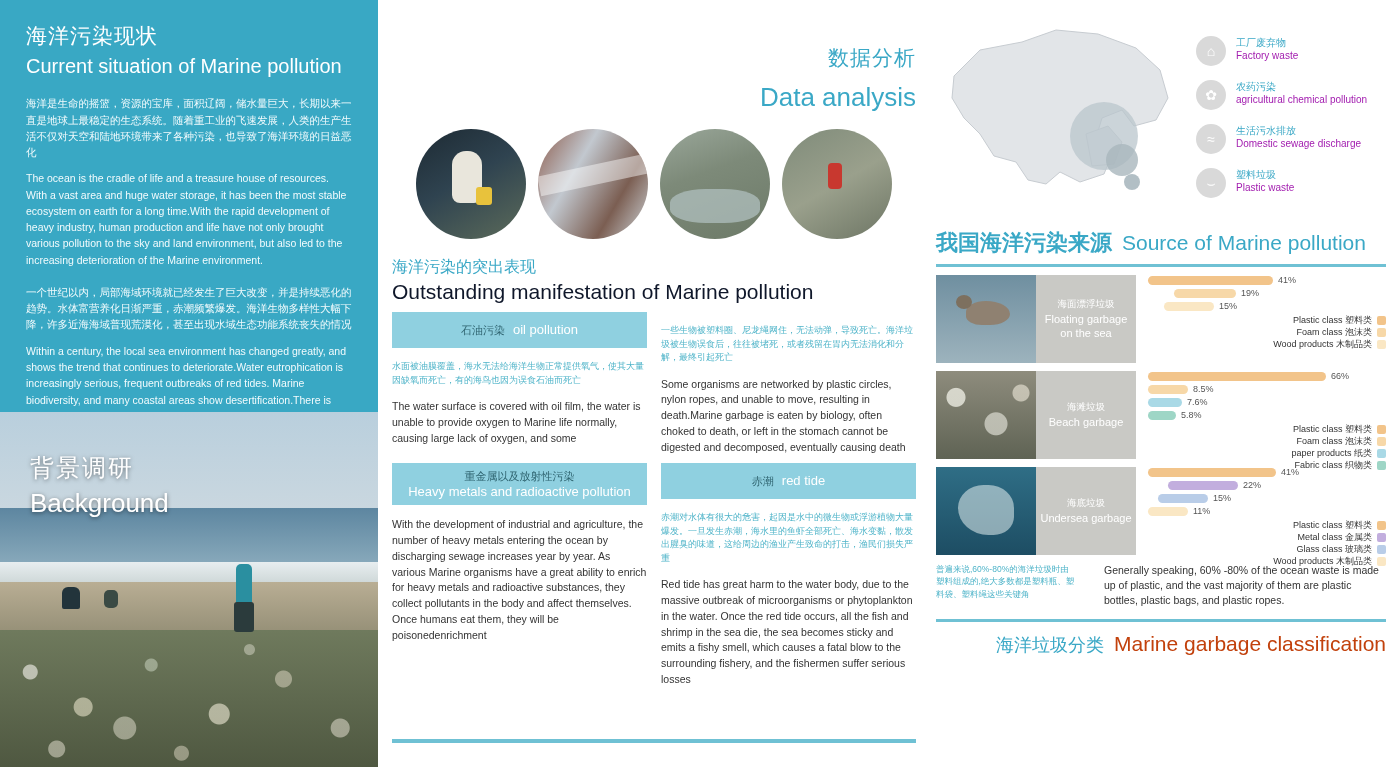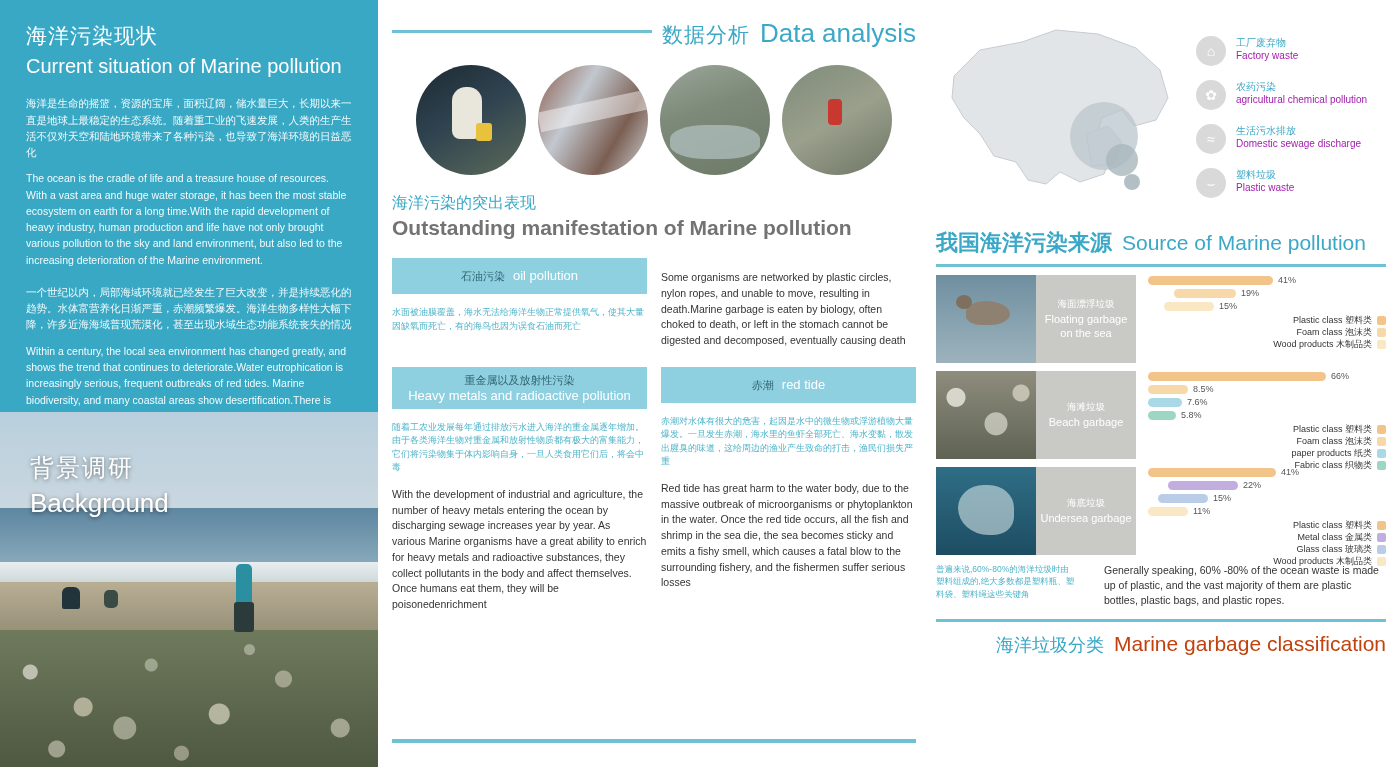--- a/index.html
+++ b/index.html
@@ -55,38 +55,38 @@
   .p1 { left:62px; top:175px; width:18px; height:22px; background:#22343b; border-radius:6px 6px 2px 2px;}
   .p2 { left:104px; top:178px; width:14px; height:18px; background:#3a4a44; border-radius:5px;}
   .p3 { left:236px; top:152px; width:16px; height:46px; background:#2a8fa0; border-radius:5px;}
   .p3b{ left:234px; top:190px; width:20px; height:30px; background:#2b3b3c; border-radius:3px;}
   .bg-label { position:absolute; left:30px; top:40px; color:#fff; }
   .bg-label .cn { font-size:24px; letter-spacing:2px; text-shadow:0 1px 4px rgba(0,0,0,.5); }
   .bg-label .en { font-size:26px; font-weight:300; margin-top:4px; text-shadow:0 1px 4px rgba(0,0,0,.5); }
 
   
   .mid-panel { width:552px; flex:none; position:relative; padding:18px 14px 0 14px; }
-  .mid-head { display:flex; align-items:flex-end; justify-content:flex-end; gap:10px; }
+  .mid-head { display:flex; align-items:flex-end; justify-content:flex-end; gap:10px;flex-direction:column; }
   .rule { height:3px; background:#6fc1d4; flex:1; margin-bottom:16px; }
   .mh-cn { font-size:21px; color:#3aa8c6; letter-spacing:1px; }
   .mh-en { font-size:26px; color:#3aa8c6; font-weight:300; }
   .circles { display:flex; gap:12px; justify-content:center; margin-top:16px; }
   .circ { width:110px; height:110px; border-radius:50%; overflow:hidden; position:relative; }
   .c1 { background:linear-gradient(150deg,#1d2a33 0%,#2f4350 45%,#5c6b5a 100%); }
   .c1:before{content:"";position:absolute;left:36px;top:22px;width:30px;height:52px;background:#e9e6dc;border-radius:14px 14px 8px 8px;}
   .c1:after{content:"";position:absolute;left:60px;top:58px;width:16px;height:18px;background:#e8c23c;border-radius:3px;}
   .c2 { background:linear-gradient(120deg,#8c5a4a 0%,#c2c8cf 35%,#7b5e52 70%,#cfd6da 100%); }
   .c2:before{content:"";position:absolute;left:0;top:36px;width:110px;height:20px;background:rgba(255,255,255,.45);transform:rotate(-12deg);}
   .c3 { background:linear-gradient(160deg,#9aa79a 0%,#7d8a79 40%,#6d7a68 100%); }
   .c3:before{content:"";position:absolute;left:10px;top:60px;width:90px;height:34px;background:rgba(180,195,195,.7);border-radius:40%;}
   .c4 { background:linear-gradient(150deg,#7f8b7a 0%,#9aa08c 50%,#6d7564 100%); }
   .c4:before{content:"";position:absolute;left:46px;top:34px;width:14px;height:26px;background:#c8382f;border-radius:4px;}
   .sub-cn { font-size:16px; color:#3aa8c6; margin-top:18px; }
-  .sub-en { font-size:21px; color:#737373; font-weight:700; margin-top:2px; }
-  .grid2 { display:grid; grid-template-columns:1fr 1fr; gap:14px; margin-top:18px; }
+  .sub-en { font-size:21px; color:#0f172a; font-weight:400; margin-top:2px; }
+  .grid2 { display:grid; grid-template-columns:1fr 1fr; gap:14px; margin-top:8px; }
   .card-head { background:#8fd0e0; color:#ffffff; text-align:center; padding:6px 4px; }
   .card-head .cn { font-size:11px; color:#2f6470; }
   .card-head .en { font-size:13px; color:#ffffff; }
   .card-head.oneline { padding:10px 4px; }
   .card-head .row { display:flex; gap:8px; justify-content:center; align-items:baseline; }
   .card-body-cn { font-size:9px; color:#4fb4c9; line-height:1.5; margin-top:12px; }
   .card-body-en { font-size:10.5px; color:#333333; line-height:1.5; margin-top:12px; }
   .mid-bottom-rule { position:absolute; left:14px; right:14px; bottom:24px; height:4px; background:#6fc1d4; }
 
   
@@ -189,34 +189,35 @@
 
     <div class="grid2">
       <div>
         <div class="card-head oneline">
           <div class="row">
             <span class="cn">石油污染</span>
             <span class="en">oil pollution</span>
           </div>
         </div>
         <div class="card-body-cn">水面被油膜覆盖，海水无法给海洋生物正常提供氧气，使其大量因缺氧而死亡，有的海鸟也因为误食石油而死亡</div>
+        <div class="card-body-en">The water surface is covered with oil film, the water is unable to provide oxygen to Marine life normally, causing large lack of oxygen, and some</div>
       </div>
 
       <div>
+        <div class="card-body-cn">一些生物被塑料圈、尼龙绳网住，无法动弹，导致死亡。海洋垃圾被生物误食后，往往被堵死，或者残留在胃内无法消化和分解，最终引起死亡</div>
         <div class="card-body-en">Some organisms are networked by plastic circles, nylon ropes, and unable to move, resulting in death.Marine garbage is eaten by biology, often choked to death, or left in the stomach cannot be digested and decomposed, eventually causing death</div>
       </div>
     </div>
 
     <div class="grid2">
       <div>
         <div class="card-head">
           <div class="cn">重金属以及放射性污染</div>
           <div class="en">Heavy metals and radioactive pollution</div>
         </div>
-        <div class="card-body-cn">随着工农业发展每年通过排放污水进入海洋的重金属逐年增加。由于各类海洋生物对重金属和放射性物质都有极大的富集能力，它们将污染物集于体内影响自身，一旦人类食用它们后，将会中毒</div>
         <div class="card-body-en">With the development of industrial and agriculture, the number of heavy metals entering the ocean by discharging sewage increases year by year. As various Marine organisms have a great ability to enrich for heavy metals and radioactive substances, they collect pollutants in the body and affect themselves. Once humans eat them, they will be poisonedenrichment</div>
       </div>
 
       <div>
         <div class="card-head oneline">
           <div class="row">
             <span class="cn">赤潮</span>
             <span class="en">red tide</span>
           </div>
         </div>

